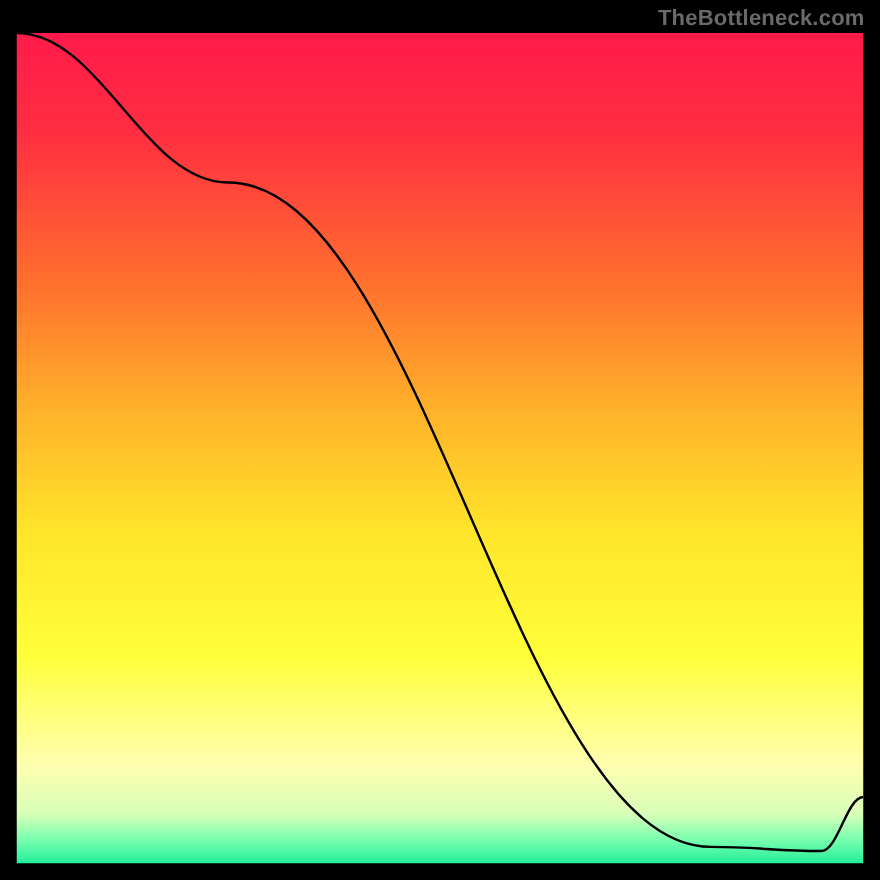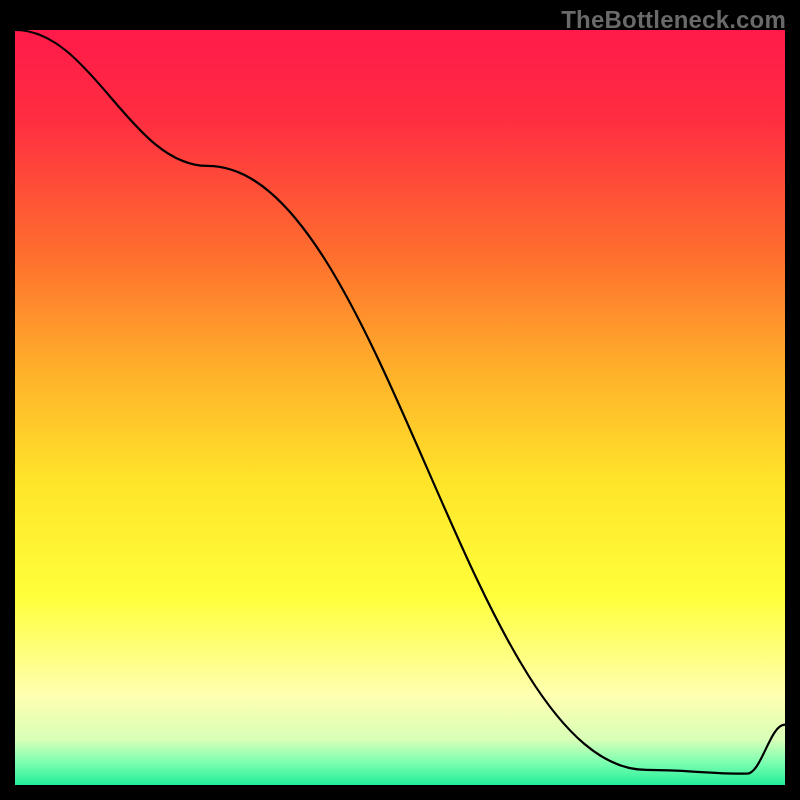--- a/index.html
+++ b/index.html
@@ -15,21 +15,21 @@
     position: relative;
     width: 800px;
     height: 800px;
     background: #000;
   }
   .watermark {
     position: absolute;
     top: 6px;
     right: 14px;
     color: #6a6a6a;
-    font-size: 24px;
+    font-size: 20px;
     font-weight: 600;
     letter-spacing: 0.2px;
     user-select: none;
   }
   .plot-area {
     position: absolute;
     left: 15px;
     top: 30px;
     width: 770px;
     height: 755px;

